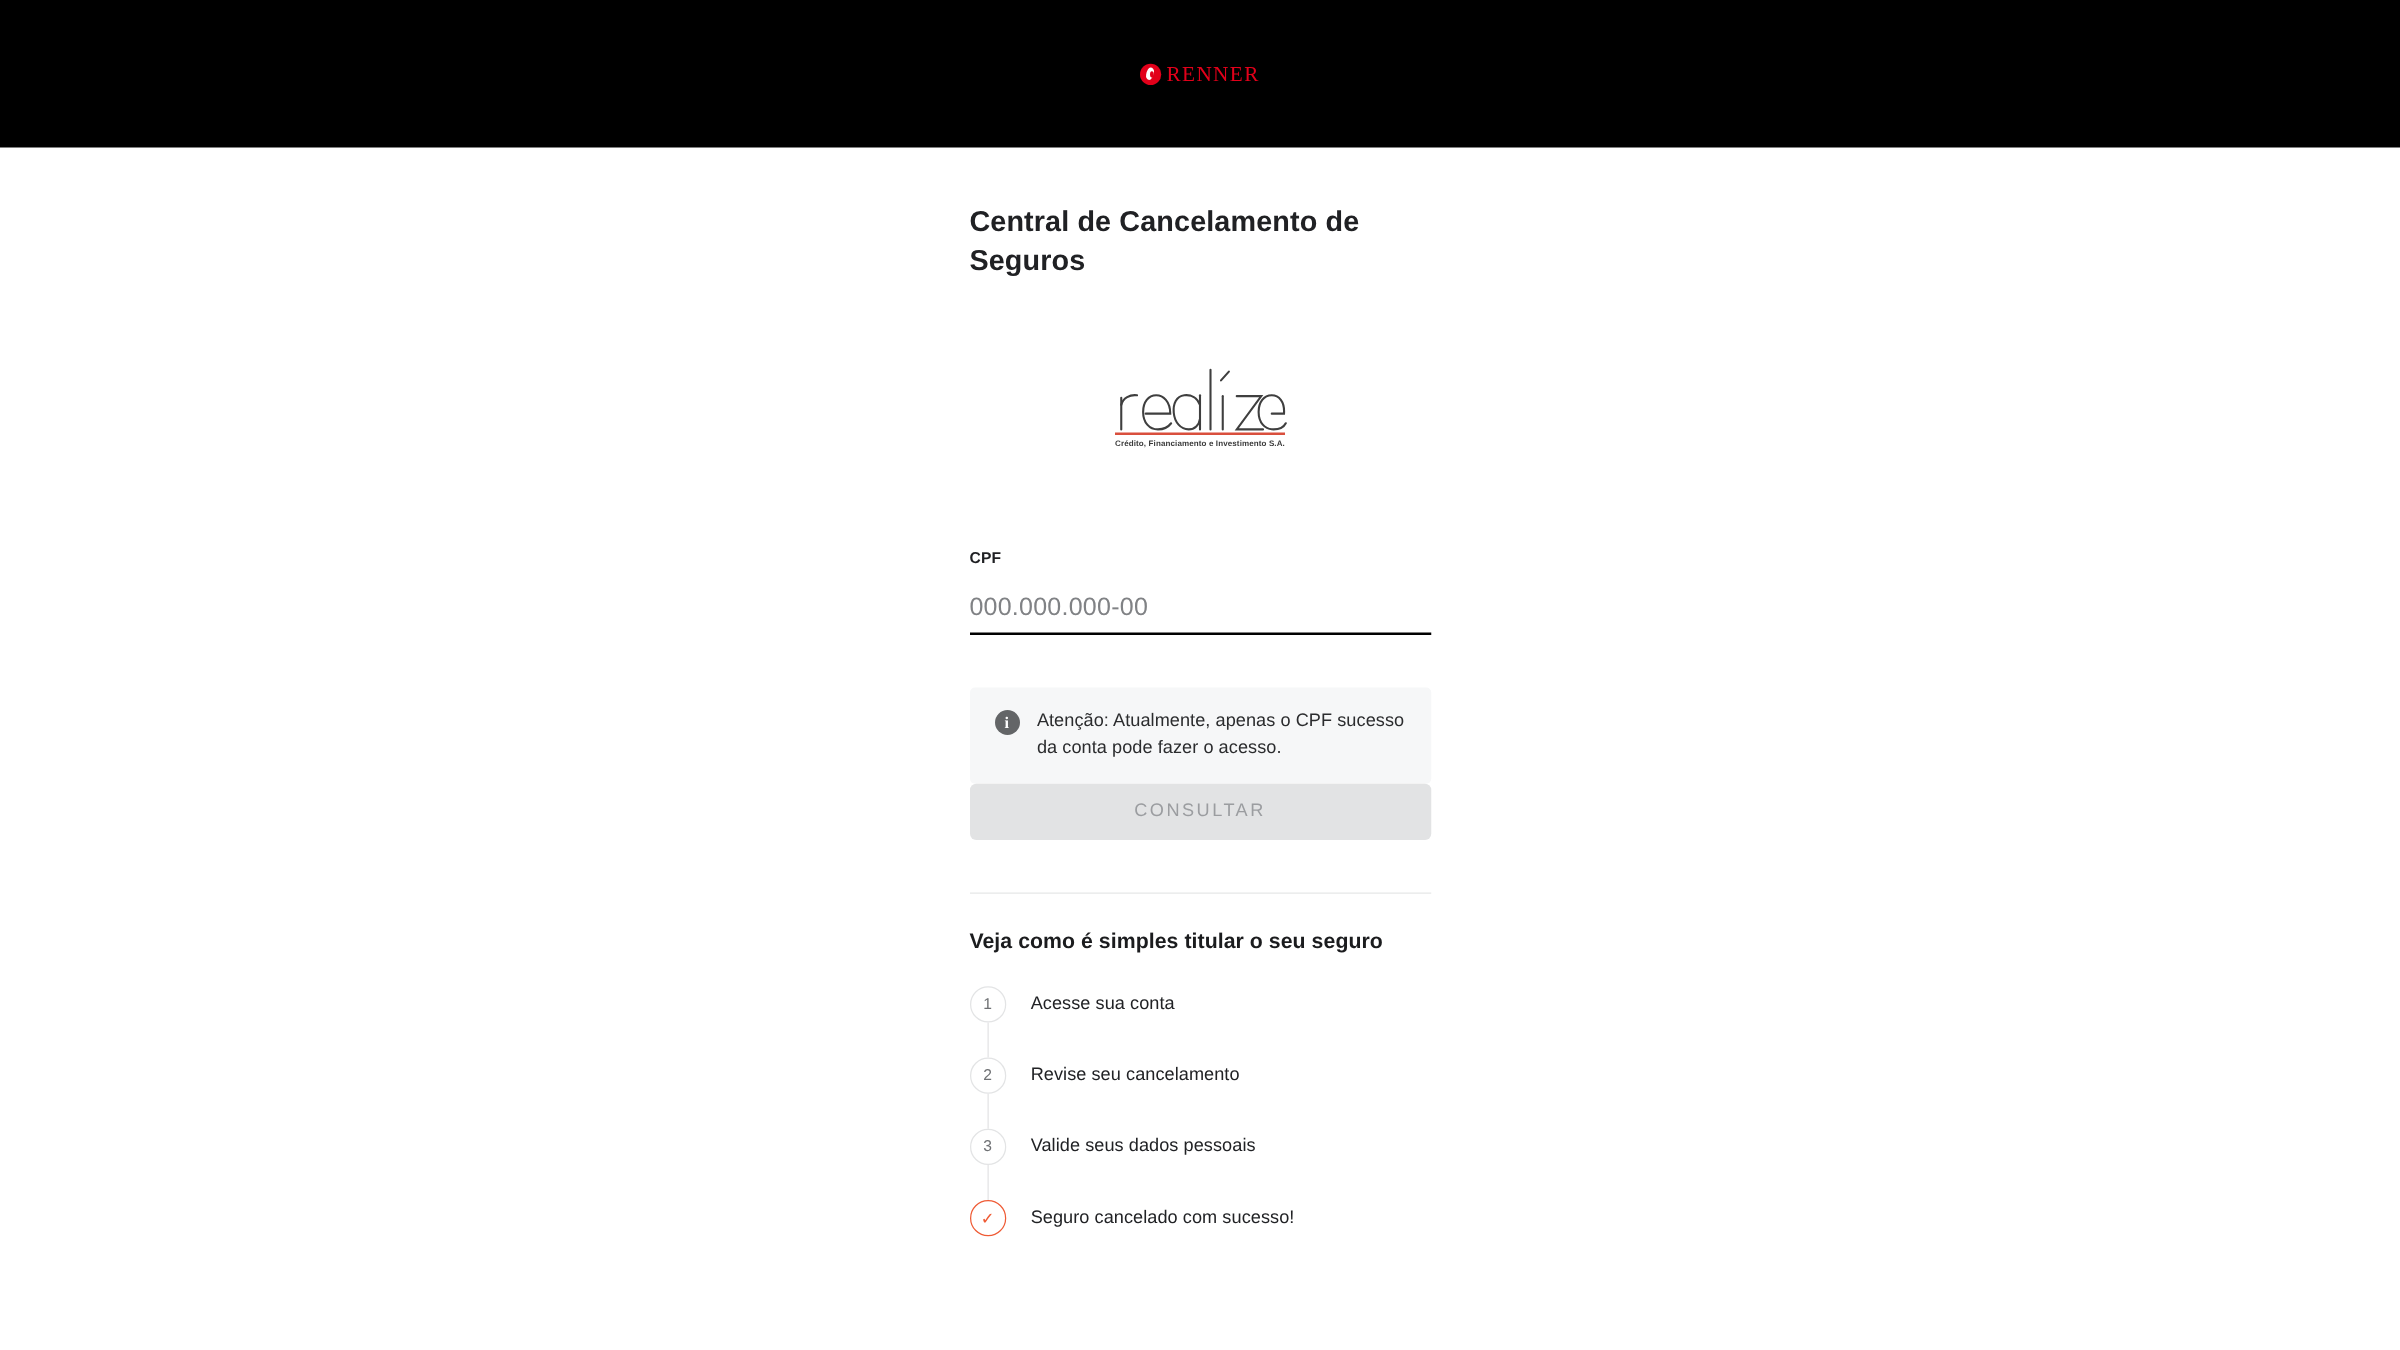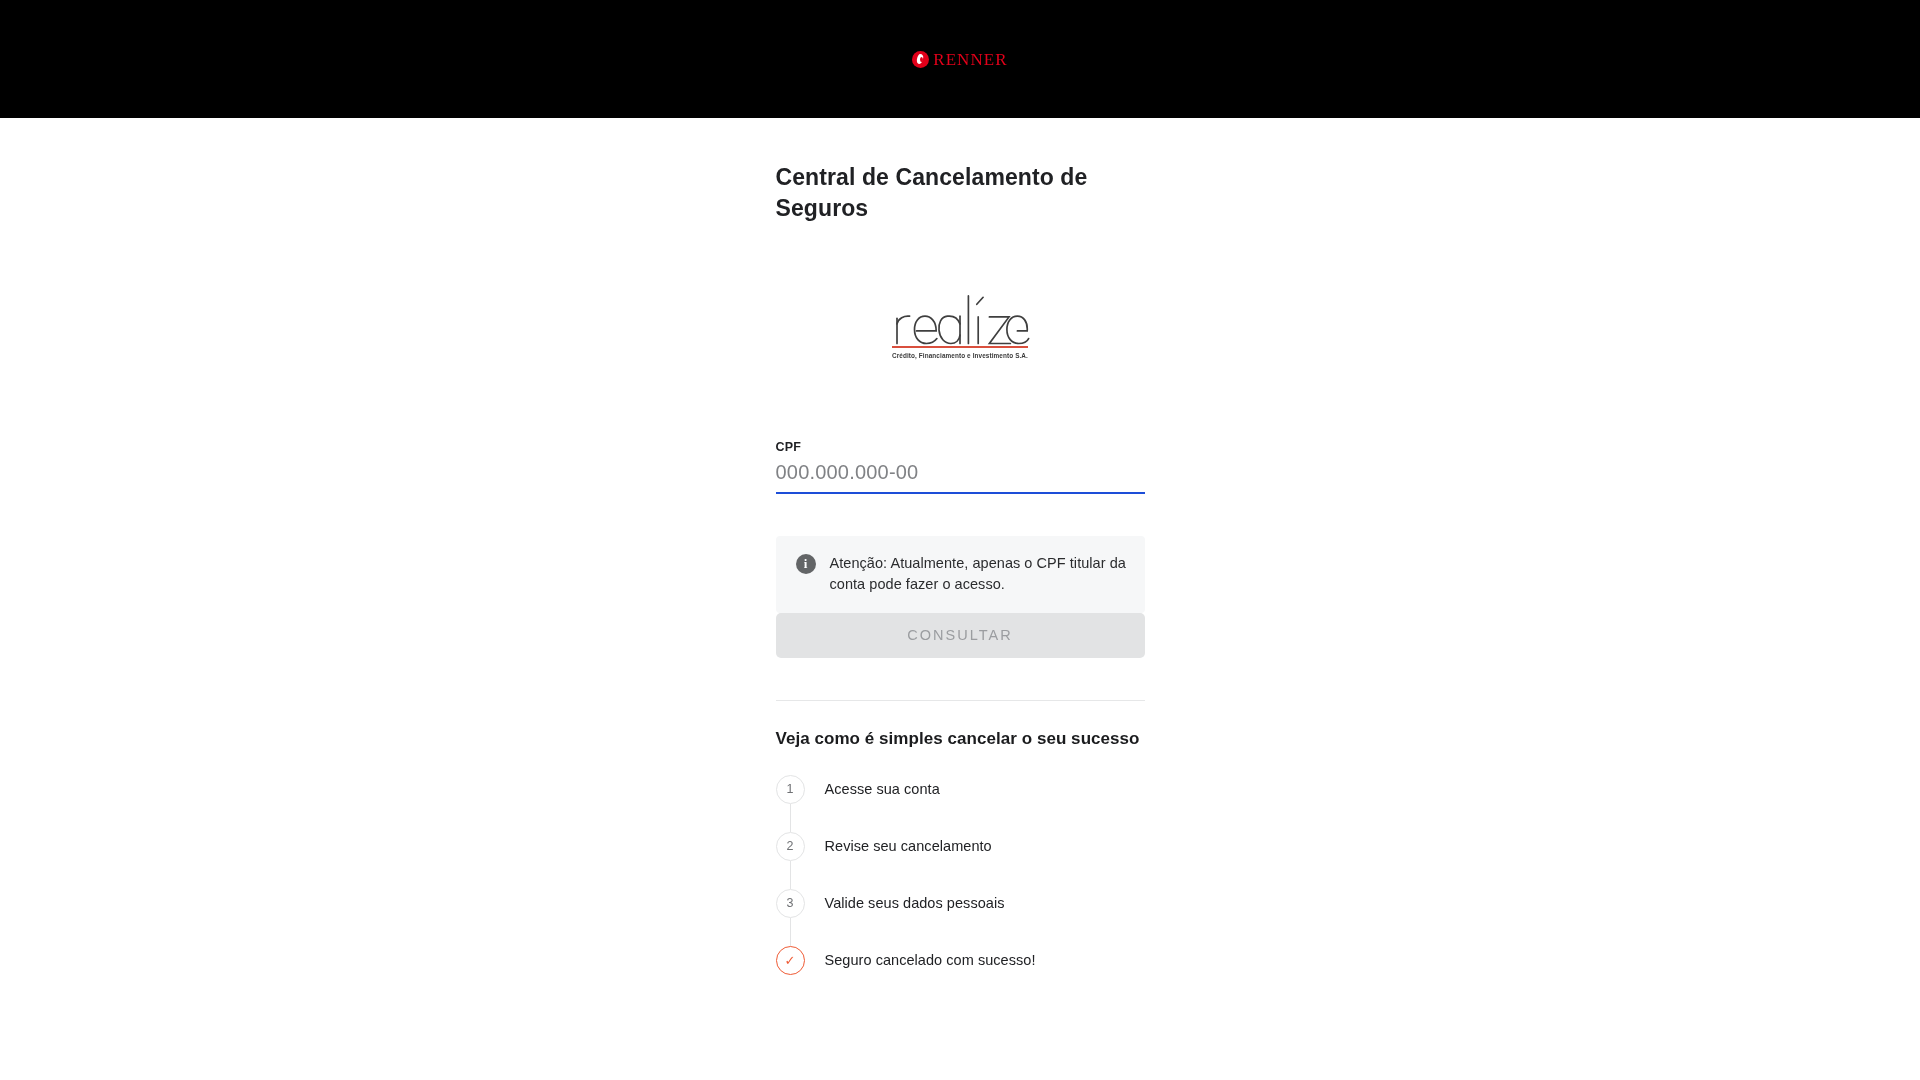--- a/index.html
+++ b/index.html
@@ -124,22 +124,22 @@
   .field-block { margin-top: 78px; }
 
   .field-label {
     font-size: 12.5px;
     font-weight: 700;
     color: #1f2023;
     letter-spacing: 0.2px;
   }
 
   .field-input-wrap {
-    margin-top: 4px;
-    border-bottom: 2px solid #1d4ed8;
+    margin-top: 18px;
+    border-bottom: 2px solid #000000;
   }
 
   .field-input {
     width: 100%;
     border: none;
     outline: none;
     background: transparent;
     font-family: "Liberation Sans", sans-serif;
     font-size: 20px;
     color: #202124;
@@ -318,30 +318,30 @@
     <div class="field-block">
       <label class="field-label">CPF</label>
       <div class="field-input-wrap">
         <input class="field-input" type="text" placeholder="000.000.000-00" style="">
       </div>
     </div>
 
     
     <div class="info-alert">
       <span class="info-icon">i</span>
-      <span class="info-text">Atenção: Atualmente, apenas o CPF titular da conta pode fazer o acesso.</span>
+      <span class="info-text">Atenção: Atualmente, apenas o CPF sucesso da conta pode fazer o acesso.</span>
     </div>
 
     
     <button class="submit-button" disabled="">CONSULTAR</button>
 
     <div class="divider"></div>
 
     
-    <h2 class="steps-heading">Veja como é simples cancelar o seu sucesso</h2>
+    <h2 class="steps-heading">Veja como é simples titular o seu seguro</h2>
 
     <div class="steps-list">
 
       <div class="step-row">
         <span class="step-badge">1</span>
         <span class="step-connector"></span>
         <span class="step-label">Acesse sua conta</span>
       </div>
 
       <div class="step-row">

